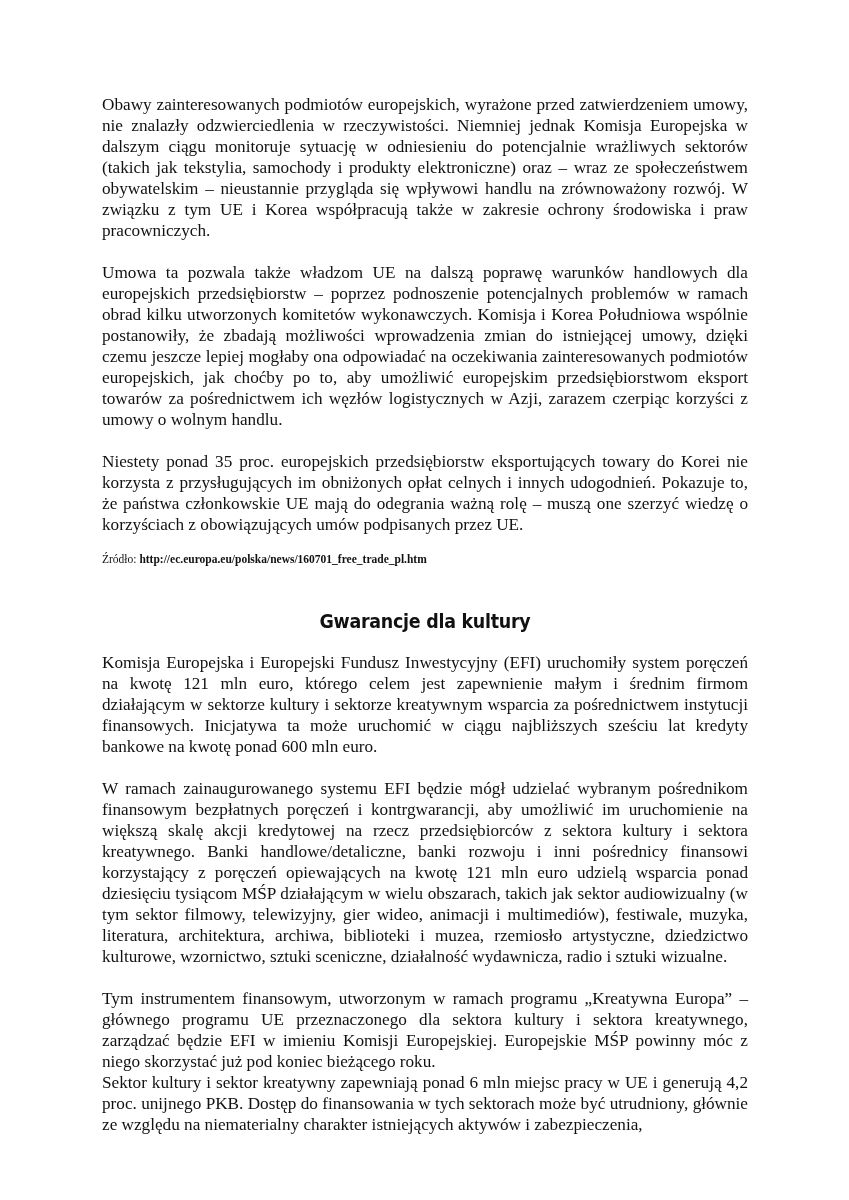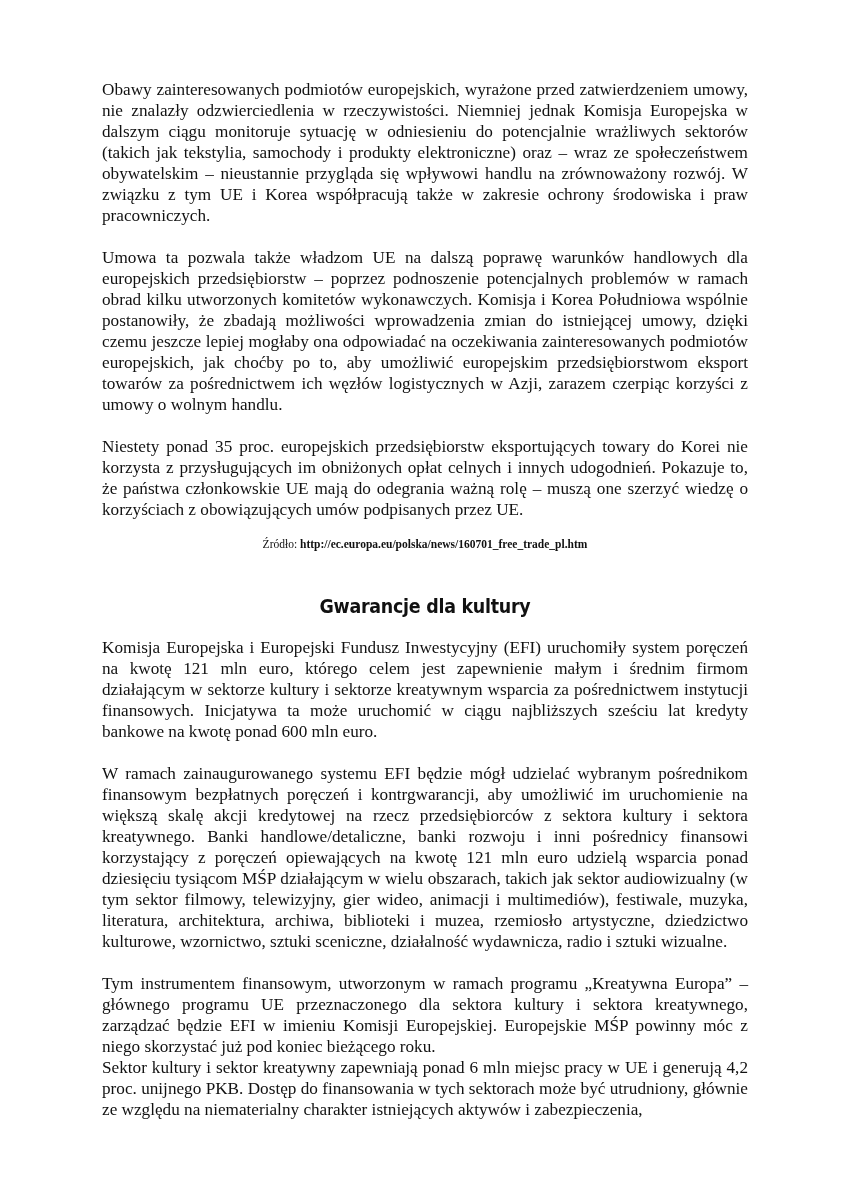--- a/index.html
+++ b/index.html
@@ -10,37 +10,36 @@
   body {
     width: 849px;
     height: 1200px;
     position: relative;
     overflow: hidden;
     color: #111111;
   }
   .page {
     position: absolute;
     left: 102px;
-    top: 79px;
+    top: 94px;
     width: 646px;
   }
   .para {
     font-family: "Liberation Serif", serif;
     font-size: 17.2px;
     line-height: 21px;
     text-align: justify;
     margin: 0;
   }
   .gap { height: 21px; }
   .source {
     font-family: "Liberation Serif", serif;
     font-size: 11.5px;
     line-height: 14px;
     margin: 0;
-    text-align: center;
   }
   .source .url {
     font-weight: bold;
   }
   .heading {
     font-family: "DejaVu Sans", sans-serif;
     font-size: 19px;
     font-weight: bold;
     text-align: center;
     margin: 0;

